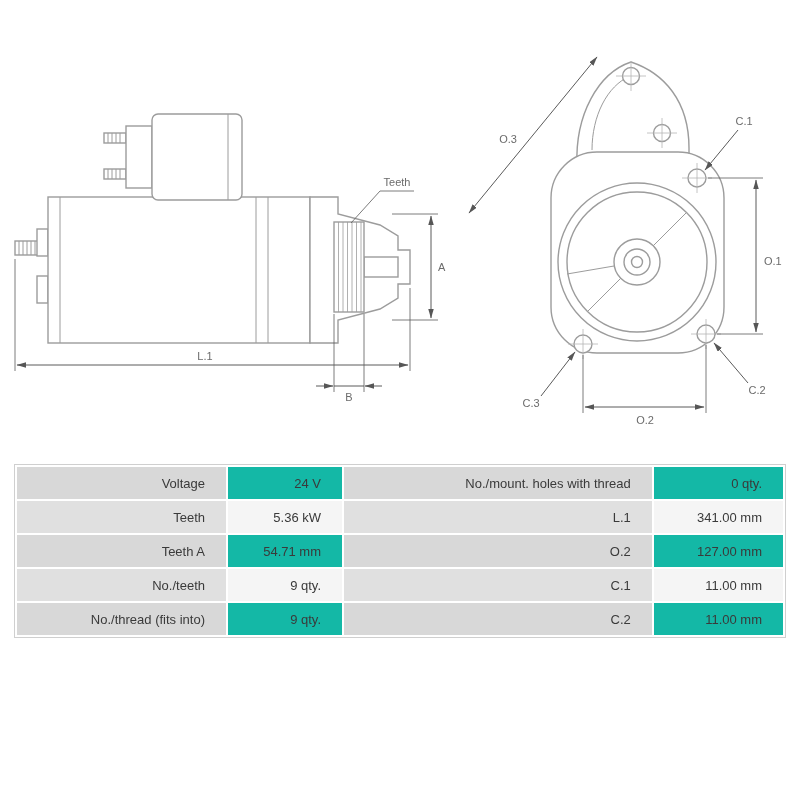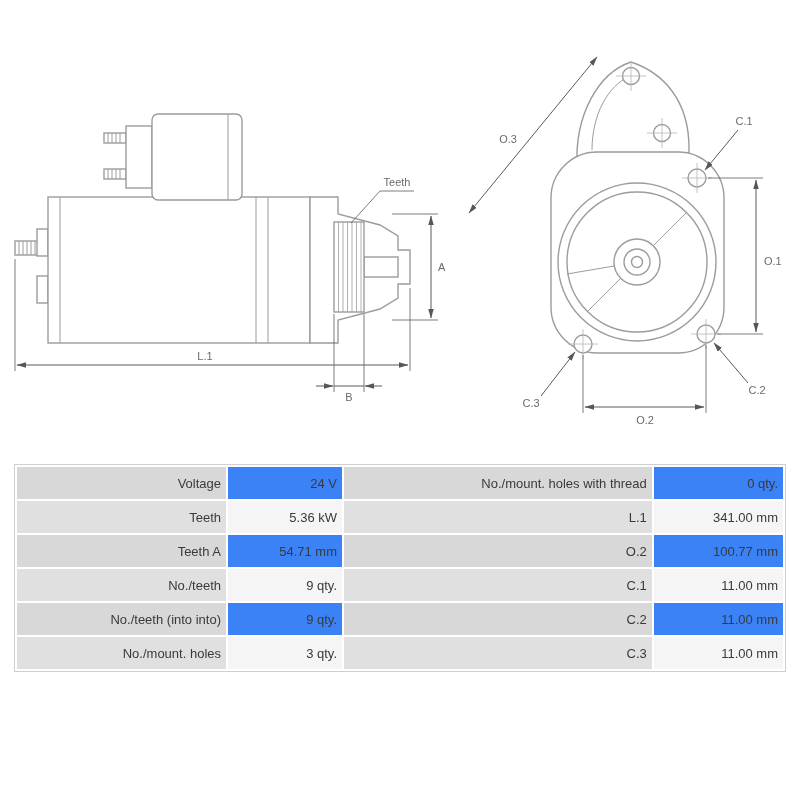--- a/index.html
+++ b/index.html
@@ -14,30 +14,30 @@
   table.spec {
     width: 100%;
     border-collapse: separate;
     border-spacing: 2px;
     border: 1px solid #cfcfcf;
     background: #ffffff;
     table-layout: fixed;
   }
   table.spec td {
     height: 32px;
-    padding: 0 5px;
+    padding: 0 21px;
     font-size: 13px;
     color: #3a3a3a;
     text-align: right;
     vertical-align: middle;
     white-space: nowrap;
     overflow: hidden;
   }
   td.lbl { background: #d8d8d8; }
-  td.val { background: #3b82f6; }
+  td.val { background: #14b8a6; }
   tr:nth-child(even) td.lbl { background: #e0e0e0; }
   tr:nth-child(even) td.val { background: #f5f5f5; }
   col.c1 { width: 27.5%; }
   col.c2 { width: 15%; }
   col.c3 { width: 40.5%; }
   col.c4 { width: 17%; }
   svg text { font-family: "Liberation Sans", sans-serif; }
 </style>
 </head>
 <body>
@@ -144,35 +144,29 @@
       <tr>
         <td class="lbl">Teeth</td>
         <td class="val">5.36 kW</td>
         <td class="lbl">L.1</td>
         <td class="val">341.00 mm</td>
       </tr>
       <tr>
         <td class="lbl">Teeth A</td>
         <td class="val">54.71 mm</td>
         <td class="lbl">O.2</td>
-        <td class="val">100.77 mm</td>
+        <td class="val">127.00 mm</td>
       </tr>
       <tr>
         <td class="lbl">No./teeth</td>
         <td class="val">9 qty.</td>
         <td class="lbl">C.1</td>
         <td class="val">11.00 mm</td>
       </tr>
       <tr>
-        <td class="lbl">No./teeth (into into)</td>
+        <td class="lbl">No./thread (fits into)</td>
         <td class="val">9 qty.</td>
         <td class="lbl">C.2</td>
-        <td class="val">11.00 mm</td>
-      </tr>
-      <tr>
-        <td class="lbl">No./mount. holes</td>
-        <td class="val">3 qty.</td>
-        <td class="lbl">C.3</td>
         <td class="val">11.00 mm</td>
       </tr>
     </tbody>
   </table>
 </div>
 
 </body></html>

